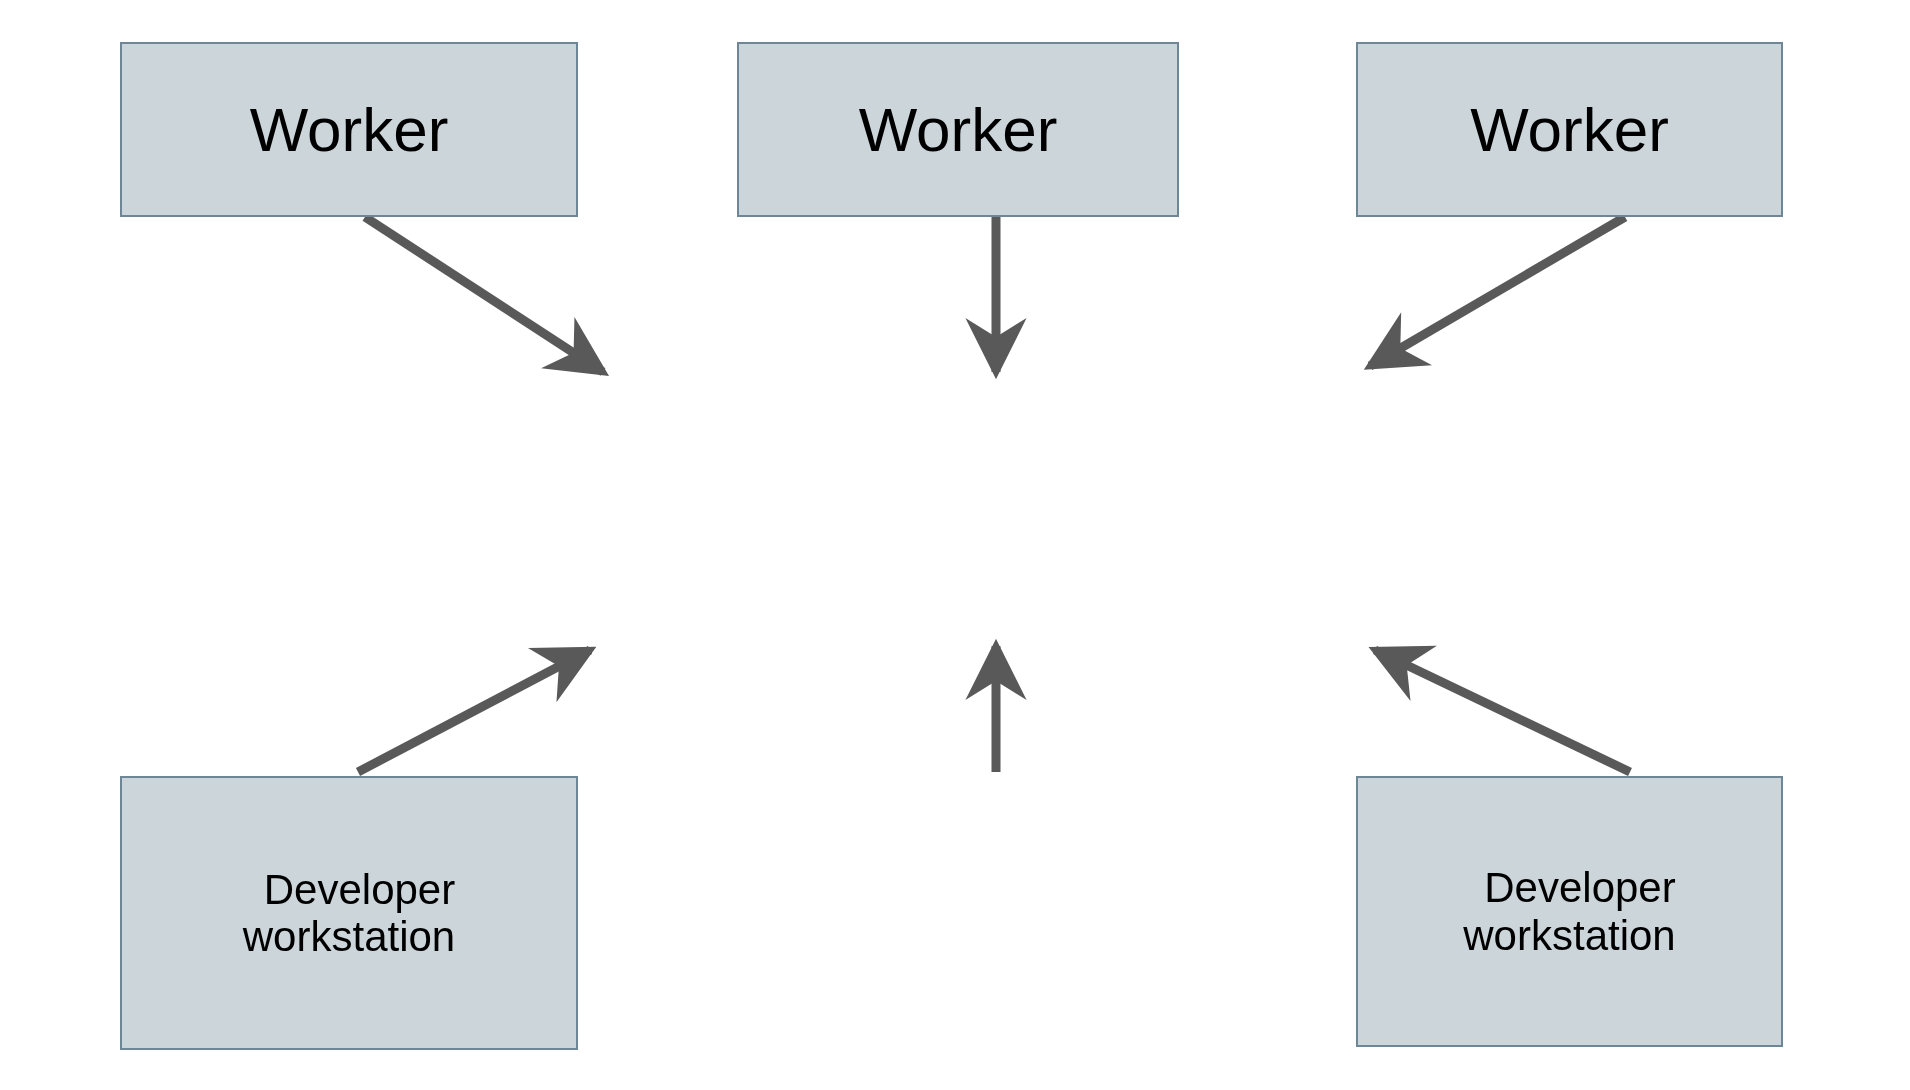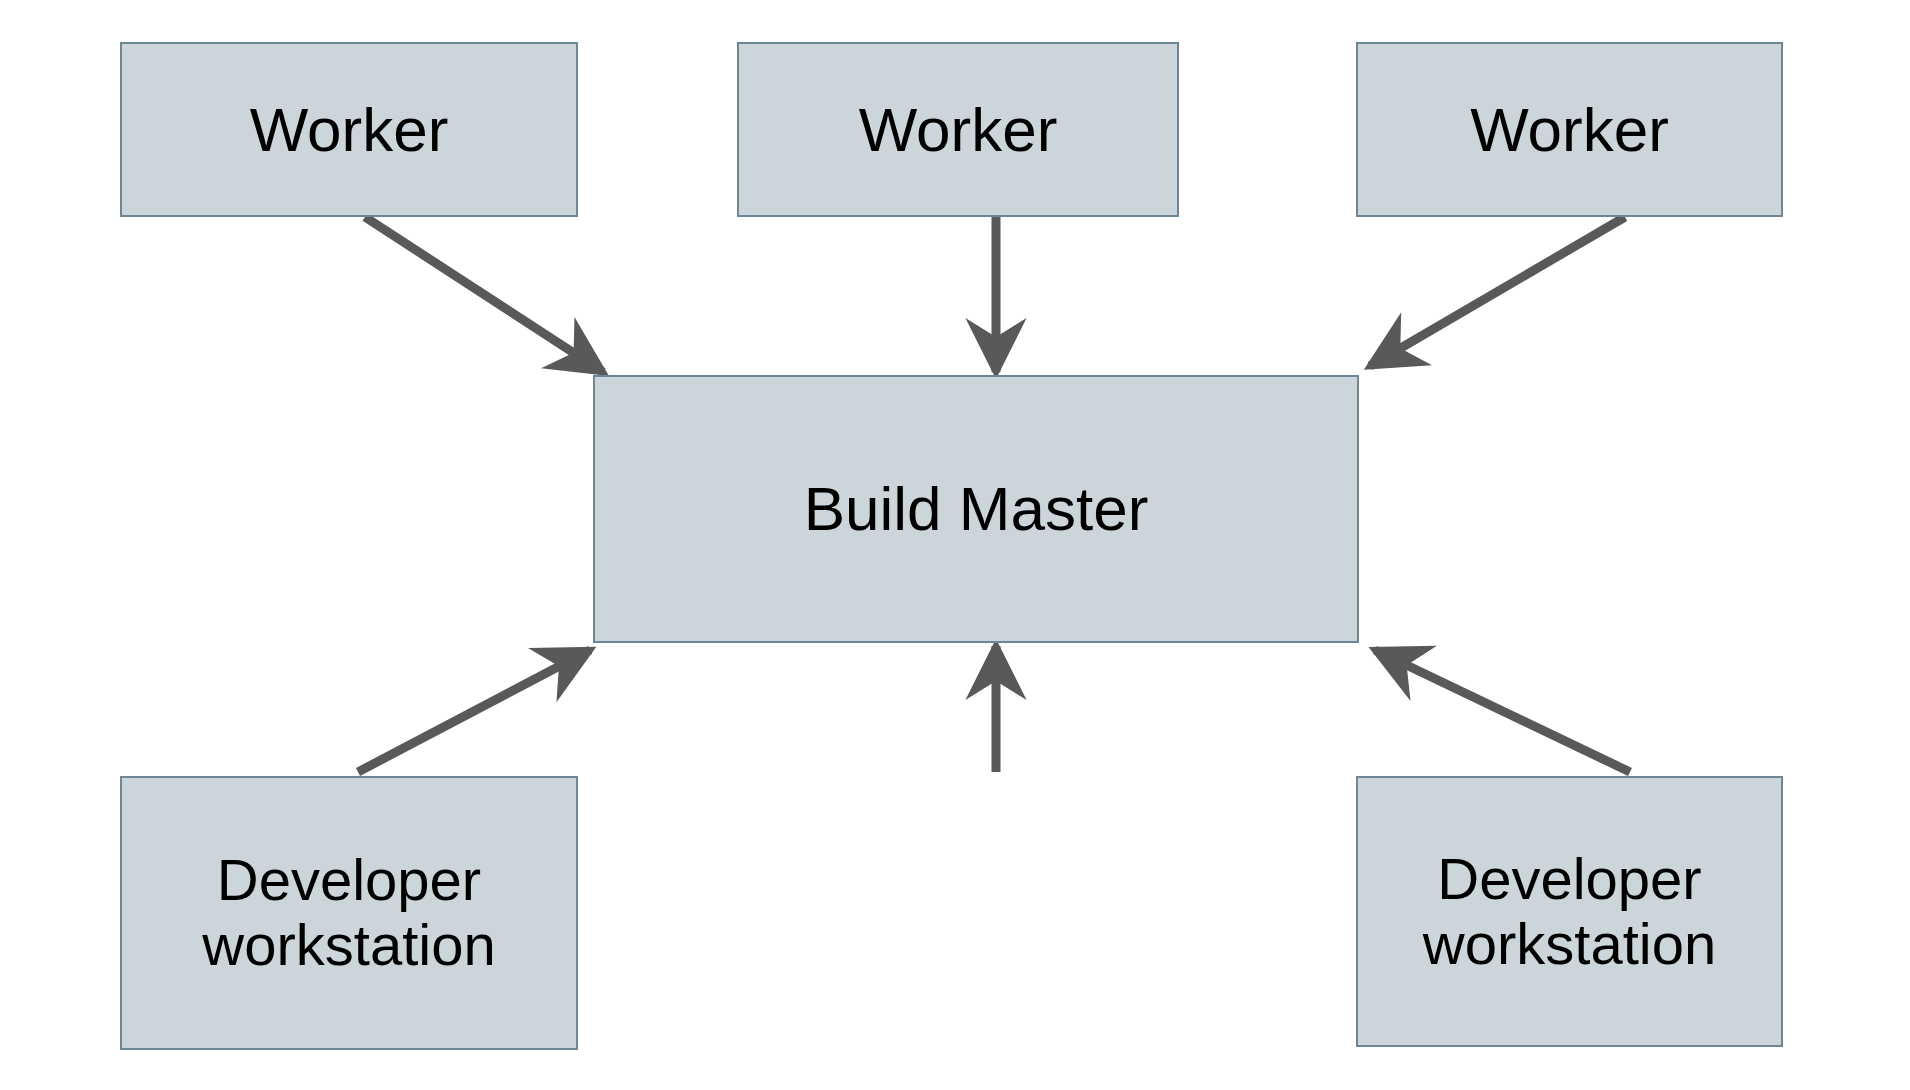--- a/index.html
+++ b/index.html
@@ -40,21 +40,21 @@
     z-index: 2;
   }
   .node-label {
     display: block;
     white-space: pre-line;
     padding: 0 10px;
   }
   .node-worker        { font-size: 62px; }
   .node-build-master  { font-size: 62px; }
   .node-ci            { font-size: 62px; }
-  .node-workstation   { font-size: 58px; }
+  .node-workstation   { font-size: 42px; text-align: right; }
 </style>
 </head>
 <body>
 
 <div id="diagram-canvas" style="background: rgb(255, 255, 255);">
 
   <svg id="edge-layer" viewBox="0 0 1910 1090" width="1910" height="1090" xmlns="http://www.w3.org/2000/svg">
     <defs>
       <marker id="arrowhead" markerWidth="7" markerHeight="7" refX="6.2" refY="3.5" orient="auto" markerUnits="strokeWidth">
         <path d="M 0.2 0.1 L 7 3.5 L 0.2 6.9 L 2.3 3.5 Z" fill="#595959"></path>
@@ -75,23 +75,20 @@
   </div>
 
   <div class="node node-worker" style="left: 737px; top: 42px; width: 442px; height: 175px; background: rgb(204, 214, 218); border-color: rgb(109, 135, 150); color: rgb(0, 0, 0);">
     <span class="node-label">Worker</span>
   </div>
 
   <div class="node node-worker" style="left: 1356px; top: 42px; width: 427px; height: 175px; background: rgb(204, 214, 218); border-color: rgb(109, 135, 150); color: rgb(0, 0, 0);">
     <span class="node-label">Worker</span>
   </div>
 
-  <div class="node node-build-master" style="left: 593px; top: 375px; width: 766px; height: 268px; background: rgb(204, 214, 218); border-color: rgb(109, 135, 150); color: rgb(0, 0, 0);">
-    <span class="node-label">Build Master</span>
-  </div>
 
   <div class="node node-workstation" style="left: 120px; top: 776px; width: 458px; height: 274px; background: rgb(204, 214, 218); border-color: rgb(109, 135, 150); color: rgb(0, 0, 0);">
     <span class="node-label">Developer
 workstation</span>
   </div>
 
 
   <div class="node node-workstation" style="left: 1356px; top: 776px; width: 427px; height: 271px; background: rgb(204, 214, 218); border-color: rgb(109, 135, 150); color: rgb(0, 0, 0);">
     <span class="node-label">Developer
 workstation</span>

